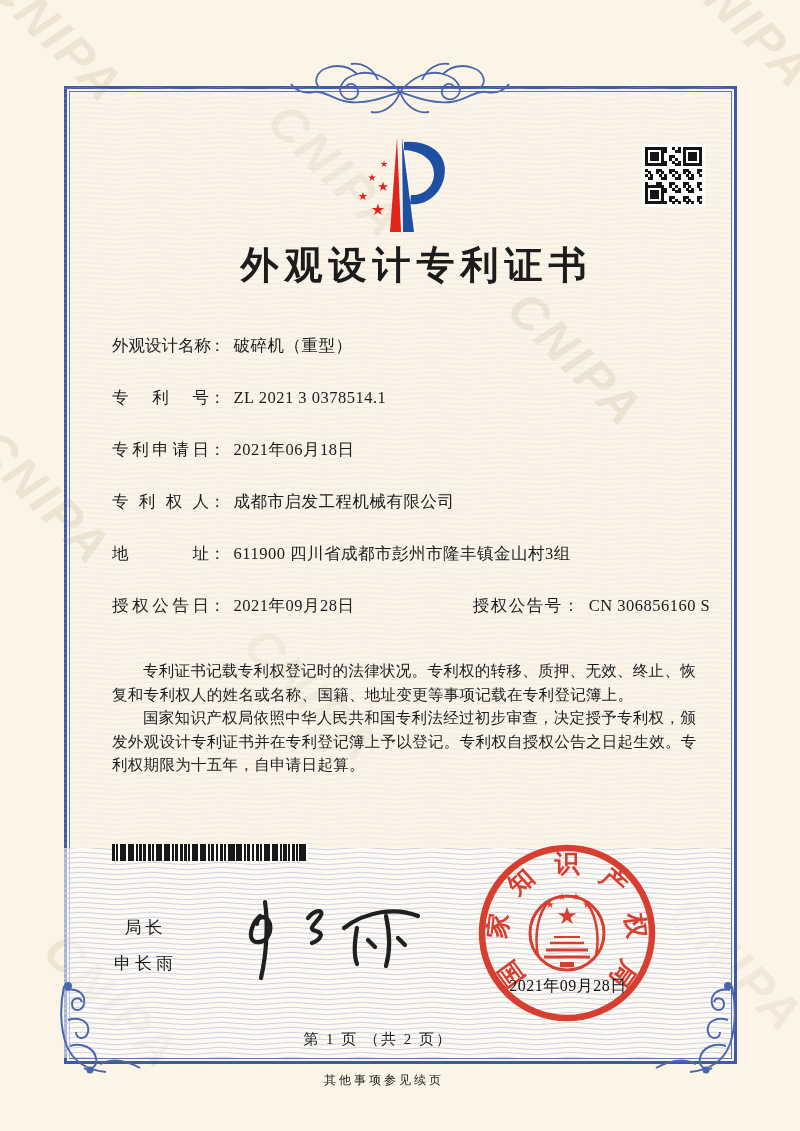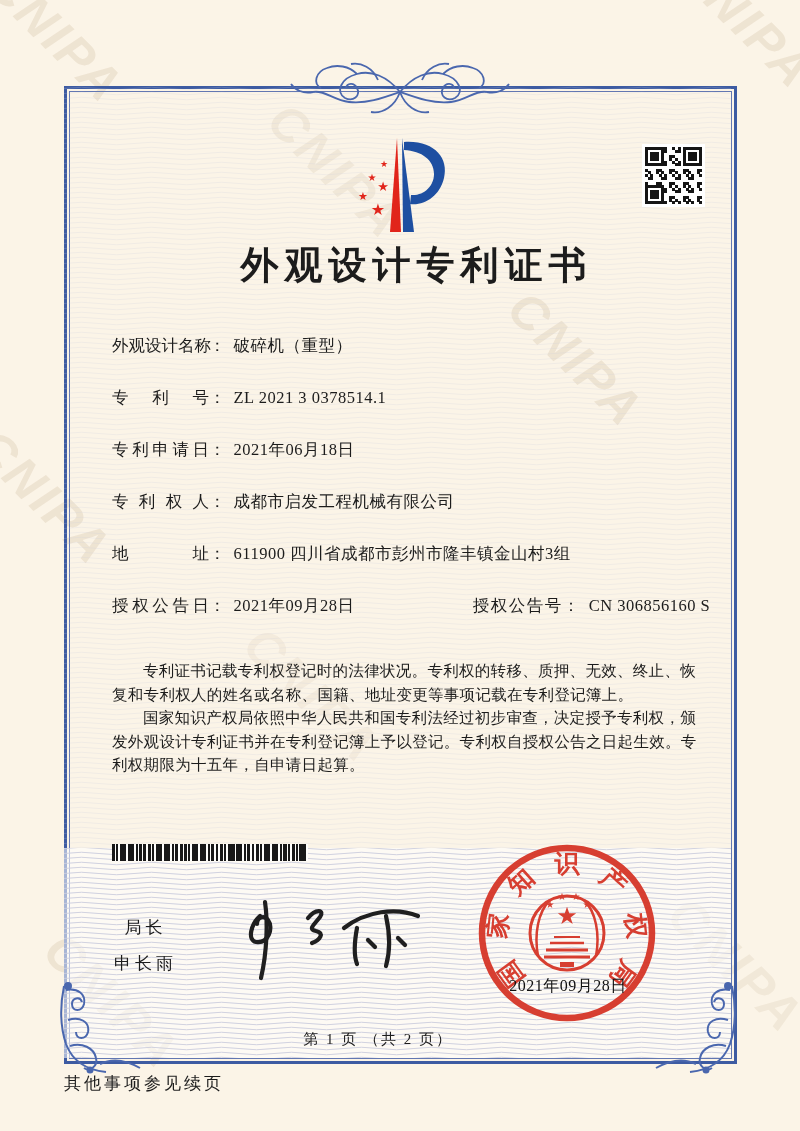--- a/index.html
+++ b/index.html
@@ -36,21 +36,21 @@
       repeating-linear-gradient(90deg,#181818 0 3px,rgba(0,0,0,0) 3px 9px),
       repeating-linear-gradient(90deg,rgba(0,0,0,0) 0 5px,#181818 5px 6px,rgba(0,0,0,0) 6px 13px);}
   .officer{position:absolute;left:114px;top:916px;font-size:17px;letter-spacing:4px;z-index:5;text-align:center;}
   .officer .name{margin-top:13px;}
   .signature{position:absolute;left:230px;top:896px;z-index:5;}
   .seal{position:absolute;left:472px;top:838px;z-index:6;opacity:.95;}
   .seal-date{position:absolute;left:498px;top:976px;width:140px;text-align:center;font-size:16px;
              letter-spacing:.5px;color:#101010;z-index:7;}
   .page-ind{position:absolute;left:67px;top:1030px;width:622px;text-align:center;font-size:15px;
             letter-spacing:2px;z-index:5;}
-  .footer-note{position:absolute;left:64px;top:1072px;width:640px;font-size:17px;
+  .footer-note{position:absolute;left:64px;top:1072px;width:640px;text-align:center;font-size:12px;
                letter-spacing:3px;z-index:5;}
 </style>
 </head>
 <body>
 
 <div class="page">
 
   <span class="wm" style="left:-28px;top:6px">CNIPA</span>
   <span class="wm" style="left:662px;top:-8px">CNIPA</span>
   <span class="wm" style="left:252px;top:142px;color:rgba(176,148,106,.12)">CNIPA</span>

